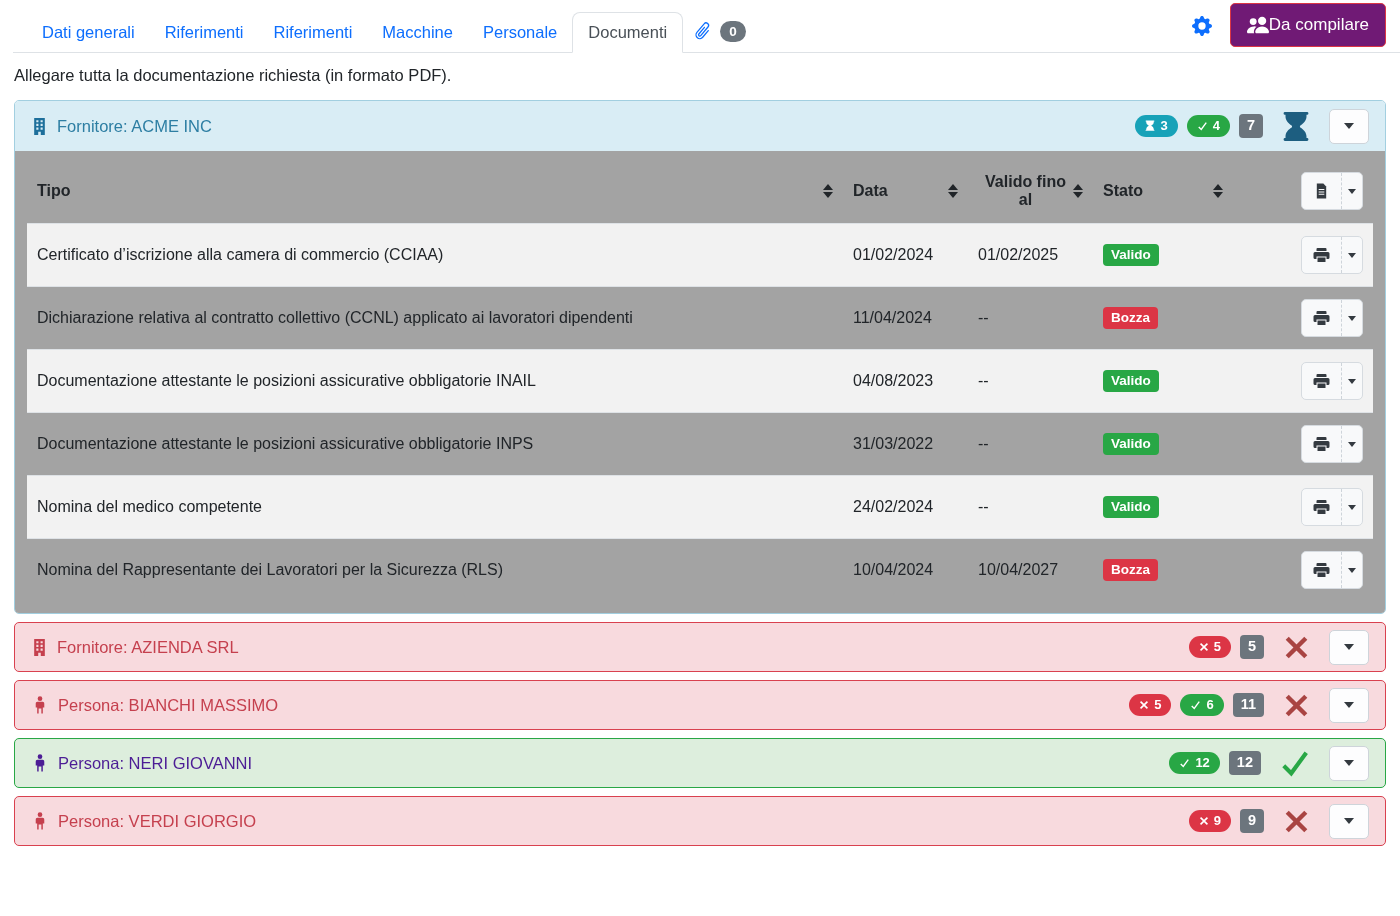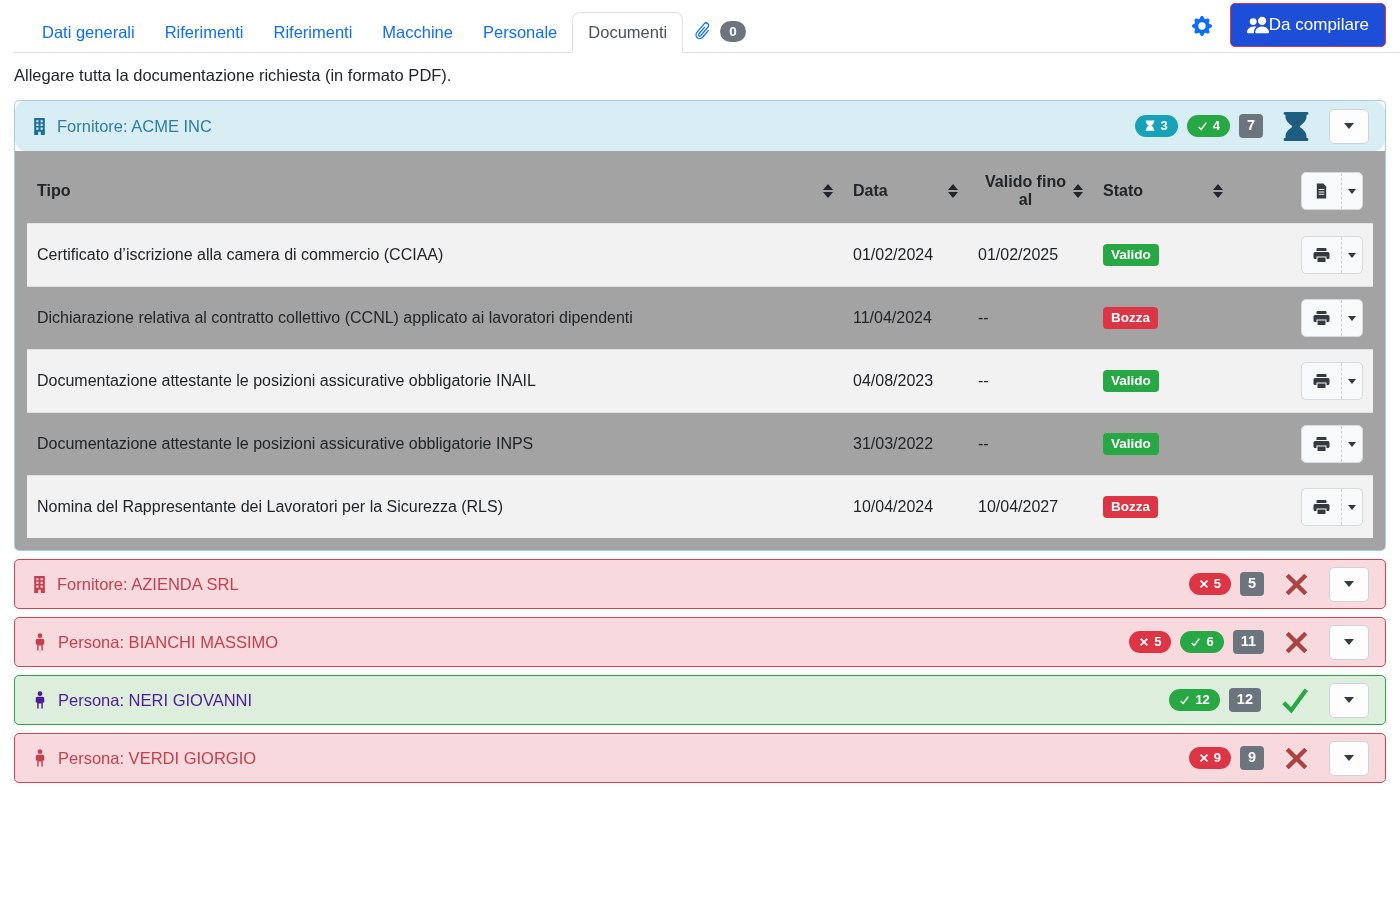--- a/index.html
+++ b/index.html
@@ -7,27 +7,27 @@
   svg.ic { display:block; }
 
   
   .tabbar { display:flex; align-items:flex-end; height:53px; padding:0 14px; border-bottom:1px solid #dee2e6;margin-left:13px; }
   .tab { padding:10px 15px; font-size:16.5px; color:#0d6efd; cursor:pointer; white-space:nowrap; }
   .tab.active { color:#495057; background:#fff; border:1px solid #dee2e6; border-bottom:1px solid #fff; margin-bottom:-1px; border-radius:8px 8px 0 0; }
   .attach { display:flex; align-items:center; gap:7px; padding:10px 10px; }
   .attach-badge { background:#6c757d; color:#fff; font-size:13.5px; font-weight:700; border-radius:50rem; padding:4px 9px; line-height:1; }
   .tabbar-right { margin-left:auto; display:flex; align-items:center; gap:18px; height:100%; }
   .gear-btn { color:#0d6efd; cursor:pointer; display:flex; align-items:center; }
-  .btn-da-compilare { display:flex; align-items:center; background:#1d4ed8; border:1px solid #dc3545; color:#fff; font-size:17px; font-family:inherit; padding:0 16px; height:44px; border-radius:5px; cursor:pointer; margin-bottom:3px; }
+  .btn-da-compilare { display:flex; align-items:center; background:#701a75; border:1px solid #dc3545; color:#fff; font-size:17px; font-family:inherit; padding:0 16px; height:44px; border-radius:5px; cursor:pointer; margin-bottom:3px; }
 
   .subtitle { margin:13px 14px 15px; font-size:16.5px; }
 
   
   .panel { margin:0 14px; border:1px solid #a2cfe0; border-radius:5px; overflow:hidden; }
-  .panel-header { display:flex; align-items:center; min-height:50px; padding:6px 16px; cursor:pointer;border-radius:11px; }
+  .panel-header { display:flex; align-items:center; min-height:50px; padding:6px 16px; cursor:pointer; }
   .panel-header.info { background:#d9edf5; }
   .p-title { display:flex; align-items:center; gap:9px; font-size:16.5px; }
   .p-title.info { color:#2d7ea3; }
   .hdr-right { margin-left:auto; display:flex; align-items:center; gap:9px; }
   .pill { display:inline-flex; align-items:center; gap:5px; color:#fff; font-size:13px; font-weight:700; border-radius:50rem; padding:4px 10px; line-height:1.1; }
   .pill.info { background:#17a2b8; }
   .pill.success { background:#28a745; }
   .pill.danger { background:#dc3545; }
   .badge-total { background:#6c757d; color:#fff; font-size:14.5px; font-weight:700; border-radius:4px; padding:4px 8px; line-height:1.1; }
   .big-ic { margin:0 10px; }
@@ -306,20 +306,37 @@
                     <use href="#sym-printer"></use>
                   </svg>
                 </span>
                 <span class="split-div"></span>
                 <span class="split-caret">
                   <span class="caret"></span>
                 </span>
               </span></td>
         </tr>
         <tr>
+          <td>Nomina del medico competente</td>
+          <td>24/02/2024</td>
+          <td>--</td>
+          <td><span class="stato-badge success">Valido</span></td>
+          <td class="col-az"><span class="split-btn">
+                <span class="split-main">
+                  <svg class="ic" width="17" height="16">
+                    <use href="#sym-printer"></use>
+                  </svg>
+                </span>
+                <span class="split-div"></span>
+                <span class="split-caret">
+                  <span class="caret"></span>
+                </span>
+              </span></td>
+        </tr>
+        <tr>
           <td>Nomina del Rappresentante dei Lavoratori per la Sicurezza (RLS)</td>
           <td>10/04/2024</td>
           <td>10/04/2027</td>
           <td><span class="stato-badge danger">Bozza</span></td>
           <td class="col-az"><span class="split-btn">
                 <span class="split-main">
                   <svg class="ic" width="17" height="16">
                     <use href="#sym-printer"></use>
                   </svg>
                 </span>

